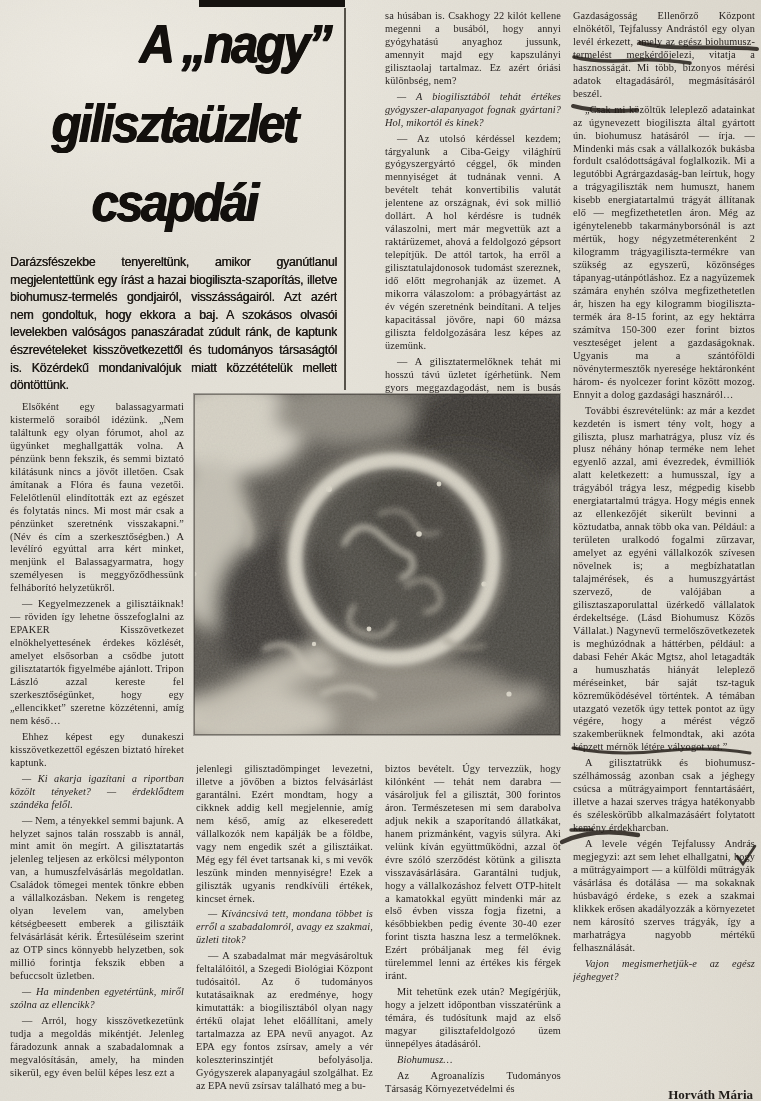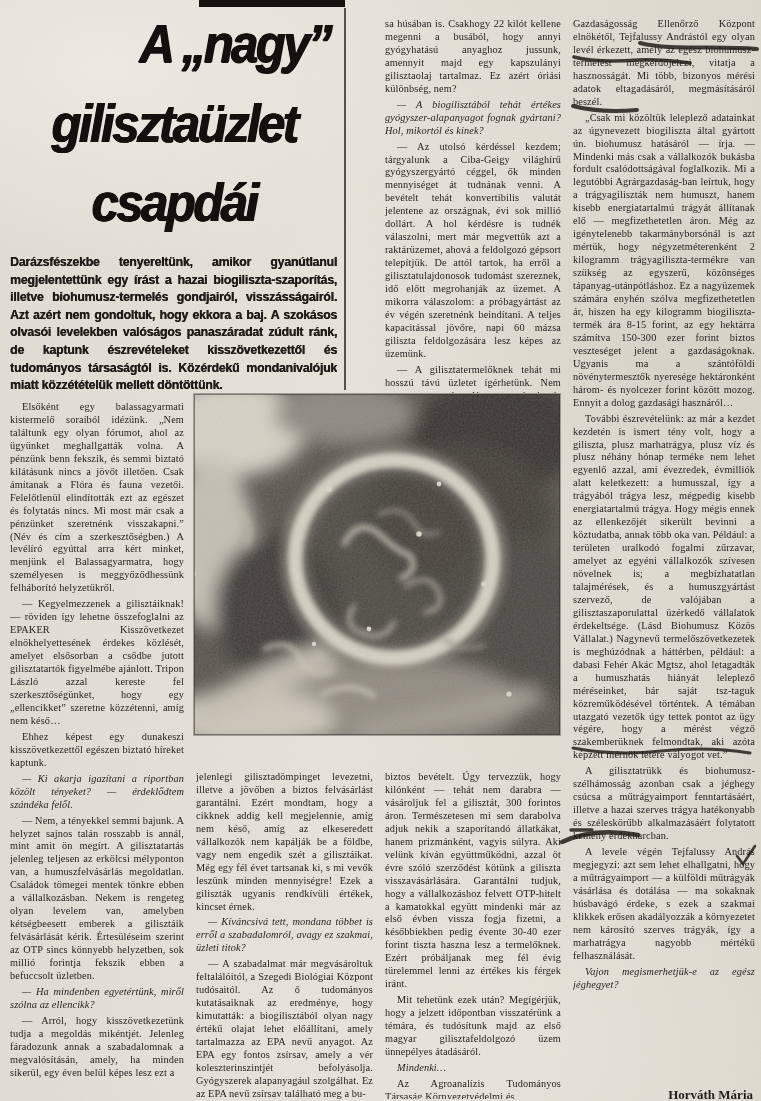--- a/index.html
+++ b/index.html
@@ -13,28 +13,28 @@
   .top-bar{position:absolute;left:199px;top:0;width:146px;height:7px;background:#161310;}
   .vrule{position:absolute;left:344px;top:8px;width:2px;height:382px;background:#57534b;}
   h1.headline{position:absolute;left:10px;top:4px;width:328px;height:242px;margin:0;
     font-family:"Liberation Sans",sans-serif;font-style:italic;font-weight:bold;
     font-size:49px;line-height:72px;letter-spacing:-2.5px;color:#13100d;
     transform:scaleY(1.1);transform-origin:top left;
     text-shadow:0.8px 0 0 #13100d,-0.5px 0 0 #13100d,0 0.5px 0 #13100d;}
   .hl-line{display:block;text-align:center;}
   .hl-line.first{text-align:right;padding-right:8px;}
   .lead{position:absolute;left:10px;top:254px;width:327px;height:138px;
-    font-family:"Liberation Sans",sans-serif;font-weight:bold;font-size:12.3px;
+    font-family:"Liberation Sans",sans-serif;font-weight:normal;font-size:12.3px;
     line-height:17.6px;text-align:justify;letter-spacing:-0.2px;color:#1f1b17;
     text-shadow:0.35px 0 0 #1f1b17;overflow:hidden;}
   .col{position:absolute;text-align:justify;font-size:10.3px;line-height:12.95px;
     overflow:hidden;letter-spacing:0.12px;overflow-wrap:break-word;hyphens:auto;}
   .col p{margin:3px 0 0 0;text-indent:12px;}
   .col p:first-child{margin-top:5px;}
-  .col p.cont{text-indent:0;margin-top:8px;}
+  .col p.cont{text-indent:0;margin-top:0;}
   .col p.it{font-style:italic;}
   .c1{left:10px;top:396px;width:174px;height:702px;}
   .c2{left:196px;top:763px;width:177px;height:336px;}
   .c3t{left:385px;top:10px;width:176px;height:383px;}
   .c3b{left:385px;top:763px;width:176px;height:336px;}
   .c4{left:573px;top:10px;width:182px;height:1062px;}
   .byline{position:absolute;left:573px;top:1074px;width:180px;text-align:right;
     font-weight:bold;font-size:13px;color:#211d19;}
   .photo{position:absolute;left:194px;top:394px;width:366px;height:341px;margin:0;
     background:#514e48;box-shadow:0 0 0 1px rgba(40,38,34,0.35);}
@@ -135,21 +135,21 @@
   <div class="col c3t">
     <p class="cont">sa húsában is. Csakhogy 22 kilót kellene megenni a busából, hogy annyi gyógyhatású anyaghoz jussunk, amennyit majd egy kapszulányi gilisztaolaj tartalmaz. Ez azért óriási különbség, nem?</p>
     <p class="it">— A biogilisztából tehát értékes gyógyszer-alapanyagot fognak gyártani? Hol, mikortól és kinek?</p>
     <p>— Az utolsó kérdéssel kezdem; tárgyalunk a Ciba-Geigy világhírű gyógyszergyártó céggel, ők minden mennyiséget át tudnának venni. A bevételt tehát konvertibilis valutát jelentene az országnak, évi sok millió dollárt. A hol kérdésre is tudnék válaszolni, mert már megvettük azt a raktárüzemet, ahová a feldolgozó gépsort telepítjük. De attól tartok, ha erről a gilisztatulajdonosok tudomást szereznek, idő előtt megrohanják az üzemet. A mikorra válaszolom: a próbagyártást az év végén szeretnénk beindítani. A teljes kapacitással jövőre, napi 60 mázsa giliszta feldolgozására lesz képes az üzemünk.</p>
     <p>— A gilisztatermelőknek tehát mi hosszú távú üzletet ígérhetünk. Nem gyors meggazdagodást, nem is busás hasznot, de</p>
   </div>
 
   <div class="col c3b">
     <p class="cont">biztos bevételt. Úgy tervezzük, hogy kilónként — tehát nem darabra — vásároljuk fel a gilisztát, 300 forintos áron. Természetesen mi sem darabolva adjuk nekik a szaporítandó állatkákat, hanem prizmánként, vagyis súlyra. Aki velünk kíván együttműködni, azzal öt évre szóló szerződést kötünk a giliszta visszavásárlására. Garantálni tudjuk, hogy a vállalkozáshoz felvett OTP-hitelt a kamatokkal együtt mindenki már az első évben vissza fogja fizetni, a későbbiekben pedig évente 30-40 ezer forint tiszta haszna lesz a termelőknek. Ezért próbáljanak meg fél évig türelemmel lenni az értékes kis férgek iránt.</p>
     <p>Mit tehetünk ezek után? Megígérjük, hogy a jelzett időpontban visszatérünk a témára, és tudósítunk majd az első magyar gilisztafeldolgozó üzem ünnepélyes átadásáról.</p>
-    <p class="it">Mindenki…</p>
+    <p class="it">Biohumusz…</p>
     <p>Az Agroanalízis Tudományos Társaság Környezetvédelmi és</p>
   </div>
 
   <div class="col c4">
     <p class="cont">Gazdaságosság Ellenőrző Központ elnökétől, Tejfalussy Andrástól egy olyan levél érkezett, amely az egész biohumusz-termelést megkérdőjelezi, vitatja a hasznosságát. Mi több, bizonyos mérési adatok eltagadásáról, megmásításáról beszél.</p>
     <p>„Csak mi közöltük leleplező adatainkat az úgynevezett biogiliszta által gyártott ún. biohumusz hatásáról — írja. — Mindenki más csak a vállalkozók bukásba fordult csalódottságával foglalkozik. Mi a legutóbbi Agrárgazdaság-ban leírtuk, hogy a trágyagiliszták nem humuszt, hanem kisebb energiatartalmú trágyát állítanak elő — megfizethetetlen áron. Még az igénytelenebb takarmányborsónál is azt mértük, hogy négyzetméterenként 2 kilogramm trágyagiliszta-termékre van szükség az egyszerű, közönséges tápanyag-utánpótláshoz. Ez a nagyüzemek számára enyhén szólva megfizethetetlen ár, hiszen ha egy kilogramm biogiliszta-termék ára 8-15 forint, az egy hektárra számítva 150-300 ezer forint biztos veszteséget jelent a gazdaságoknak. Ugyanis ma a szántóföldi növénytermesztők nyeresége hektáronként három- és nyolcezer forint között mozog. Ennyit a dolog gazdasági hasznáról…</p>
     <p>További észrevételünk: az már a kezdet kezdetén is ismert tény volt, hogy a giliszta, plusz marhatrágya, plusz víz és plusz néhány hónap terméke nem lehet egyenlő azzal, ami évezredek, évmilliók alatt keletkezett: a humusszal, így a trágyából trágya lesz, mégpedig kisebb energiatartalmú trágya. Hogy mégis ennek az ellenkezőjét sikerült bevinni a köztudatba, annak több oka van. Például: a területen uralkodó fogalmi zűrzavar, amelyet az egyéni vállalkozók szívesen növelnek is; a megbízhatatlan talajmérések, és a humuszgyártást szervező, de valójában a gilisztaszaporulattal üzérkedő vállalatok érdekeltsége. (Lásd Biohumusz Közös Vállalat.) Nagynevű termelőszövetkezetek is meghúzódnak a háttérben, például: a dabasi Fehér Akác Mgtsz, ahol letagadták a humuszhatás hiányát leleplező méréseinket, bár saját tsz-taguk közreműködésével történtek. A témában utazgató vezetők úgy tettek pontot az ügy végére, hogy a mérést végző szakemberüknek felmondtak, aki azóta képzett mérnök létére vályogot vet.”</p>
     <p>A gilisztatrükk és biohumusz-szélhámosság azonban csak a jéghegy csúcsa a műtrágyaimport fenntartásáért, illetve a hazai szerves trágya hatékonyabb és széleskörűbb alkalmazásáért folytatott kemény érdekharcban.</p>
     <p>A levele végén Tejfalussy András megjegyzi: azt sem lehet elhallgatni, hogy a műtrágyaimport — a külföldi műtrágyák vásárlása és dotálása — ma sokaknak húsbavágó érdeke, s ezek a szakmai klikkek erősen akadályozzák a környezetet nem károsító szerves trágyák, így a marhatrágya nagyobb mértékű felhasználását.</p>
     <p class="it">Vajon megismerhetjük-e az egész jéghegyet?</p>

